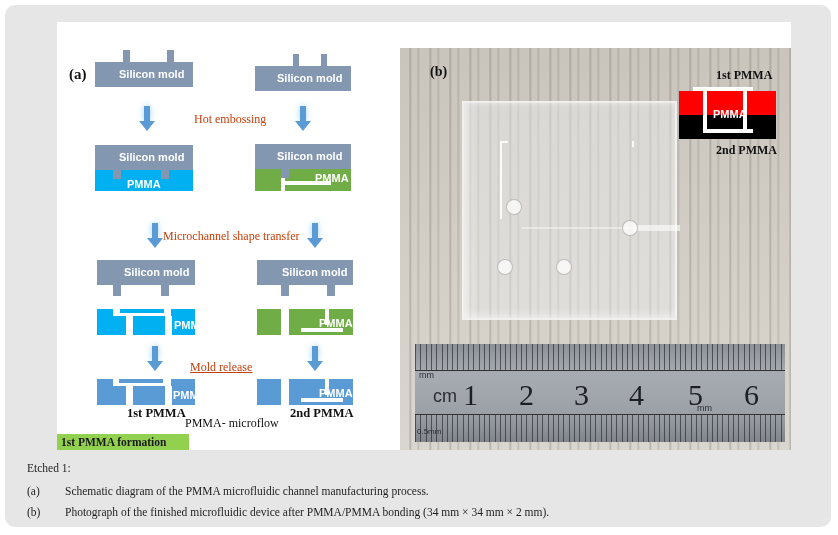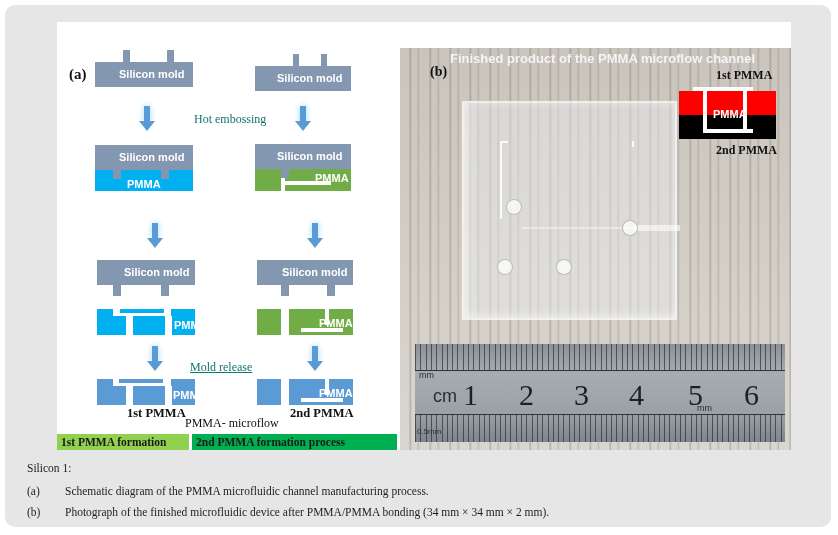--- a/index.html
+++ b/index.html
@@ -22,21 +22,21 @@
   .serif-b { font-family: "Liberation Serif", serif; font-weight: bold; }
   .mold { background: #8497b0; }
   .cyan { background: #00b0f0; }
   .green { background: #70ad47; }
   .blue2 { background: #5b9bd5; }
   .arrow {
     position: absolute; width: 16px; height: 26px;
   }
   .arrow .shaft { position: absolute; left: 5px; top: 0; width: 6px; height: 16px; background: #5b9bd5; box-shadow: 0 0 6px #9fd3ff; }
   .arrow .head { position: absolute; left: 0; top: 15px; width: 0; height: 0; border-left: 8px solid transparent; border-right: 8px solid transparent; border-top: 10px solid #5b9bd5; }
-  .step-label { font-family: "Liberation Serif", serif; font-size: 12px; color: #0f766e; }
+  .step-label { font-family: "Liberation Serif", serif; font-size: 12px; color: #c2410c; }
   .lbl { font-size: 11px; line-height: 1; }
   .legend-bar { position: absolute; top: 412px; height: 16px; font-size: 11.5px; line-height: 16px; padding-left: 4px; box-sizing: border-box; color: #1a1a1a; }
   
   .pb {
     position: absolute; left: 343px; top: 26px; width: 391px; height: 402px;
     background:
       repeating-linear-gradient(90deg, rgba(90,80,70,0.0) 0px, rgba(90,80,70,0.0) 9px, rgba(80,70,60,0.28) 10px, rgba(90,80,70,0.0) 12px, rgba(90,80,70,0.0) 17px, rgba(70,60,50,0.18) 18px, rgba(90,80,70,0.0) 20px),
       linear-gradient(180deg, #c9c4bc 0%, #d4d0c8 60%, #d9d6cf 100%);
   }
   .pb-title { position: absolute; left: 50px; top: 3px; font-family: "Liberation Sans", sans-serif; font-weight: bold; font-size: 13px; color: #f4f4f4; white-space: nowrap; }
@@ -118,20 +118,21 @@
       <div class="abs sans lbl" style="left:258px;top:151px;">PMMA</div>
 
       <div class="arrow" style="left:90px;top:201px;">
           <div class="shaft"></div>
           <div class="head"></div>
         </div>
       <div class="arrow" style="left:250px;top:201px;">
           <div class="shaft"></div>
           <div class="head"></div>
         </div>
+      <div class="abs step-label" style="left:106px;top:207px;">Microchannel shape transfer</div>
 
       <div class="abs mold" style="left:40px;top:238px;width:98px;height:25px;"></div>
       <div class="abs mold" style="left:56px;top:262px;width:8px;height:12px;"></div>
       <div class="abs mold" style="left:104px;top:262px;width:8px;height:12px;"></div>
       <div class="abs sans lbl" style="left:67px;top:245px;">Silicon mold</div>
 
       <div class="abs mold" style="left:200px;top:238px;width:96px;height:25px;"></div>
       <div class="abs mold" style="left:224px;top:262px;width:8px;height:12px;"></div>
       <div class="abs mold" style="left:270px;top:262px;width:8px;height:12px;"></div>
       <div class="abs sans lbl" style="left:225px;top:245px;">Silicon mold</div>
@@ -170,25 +171,23 @@
       <div class="abs" style="left:224px;top:357px;width:8px;height:26px;background:#fff;"></div>
       <div class="abs" style="left:244px;top:376px;width:42px;height:4px;background:#fff;"></div>
       <div class="abs" style="left:268px;top:357px;width:4px;height:16px;background:#fff;"></div>
       <div class="abs sans lbl" style="left:262px;top:366px;">PMMA</div>
 
       <div class="abs serif-b" style="left:70px;top:384px;font-size:12.5px;color:#111;">1st PMMA</div>
       <div class="abs serif-b" style="left:233px;top:384px;font-size:12.5px;color:#111;">2nd PMMA</div>
       <div class="abs" style="left:128px;top:394px;font-size:12px;color:#111;white-space:nowrap;"><span>PMMA- microflow</span></div>
 
       <div class="legend-bar serif-b" style="left:0;width:132px;background:#92d050;">1st PMMA formation process</div>
-      <div class="legend-bar serif-b" style="left:135px;width:205px;background:#00b050;">2nd PMMA formation process</div>
     </div>
 
     <div class="pb">
-      <div class="pb-title">Finished product of the PMMA microflow channel</div>
       <div class="pb-tag">(b)</div>
 
       <div class="chip">
         <div class="ch" style="left:36px;top:38px;width:2px;height:78px;"></div>
         <div class="ch" style="left:38px;top:38px;width:6px;height:2px;"></div>
         <div class="ch" style="left:168px;top:38px;width:2px;height:6px;"></div>
         <div class="ch" style="left:58px;top:124px;width:116px;height:2px;opacity:0.5;"></div>
         <div class="ch" style="left:170px;top:122px;width:46px;height:6px;opacity:0.7;"></div>
         <div class="port" style="left:42px;top:96px;"></div>
         <div class="port" style="left:158px;top:117px;"></div>
@@ -221,21 +220,21 @@
         <div class="rnum" style="left:104px;">2</div>
         <div class="rnum" style="left:159px;">3</div>
         <div class="rnum" style="left:214px;">4</div>
         <div class="rnum" style="left:273px;">5</div>
         <div class="rnum" style="left:329px;">6</div>
       </div>
     </div>
   </div>
 
   <div class="caption">
-    <div class="cap-title">Silicon 1:</div>
+    <div class="cap-title">Etched 1:</div>
     <div class="cap-row" style="top:23px;">
       <span class="cap-key">(a)</span>
       <span class="cap-text">Schematic diagram of the PMMA microfluidic channel manufacturing process.</span>
     </div>
     <div class="cap-row" style="top:44px;">
       <span class="cap-key">(b)</span>
       <span class="cap-text">Photograph of the finished microfluidic device after PMMA/PMMA bonding (34 mm × 34 mm × 2 mm).</span>
     </div>
   </div>
 </div>

